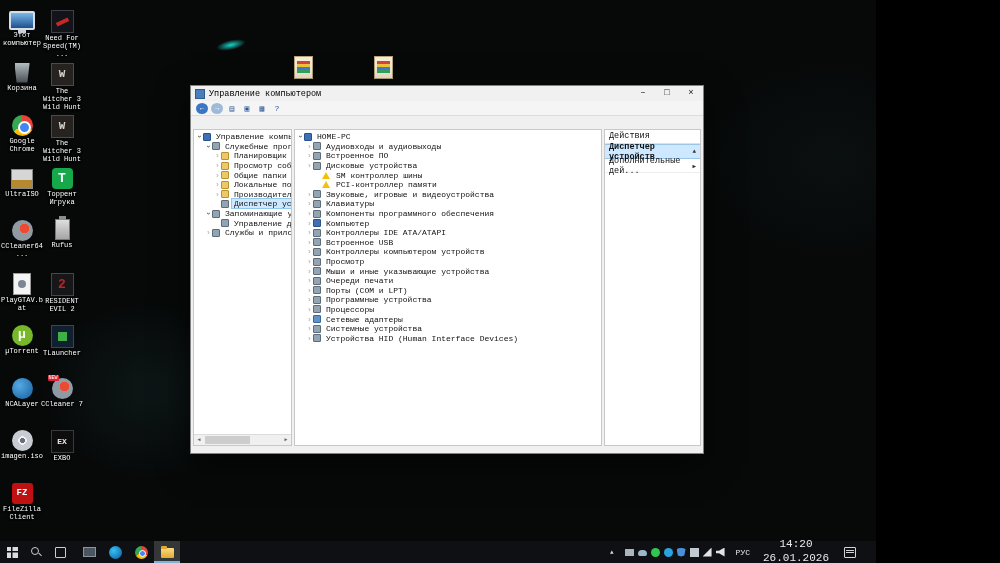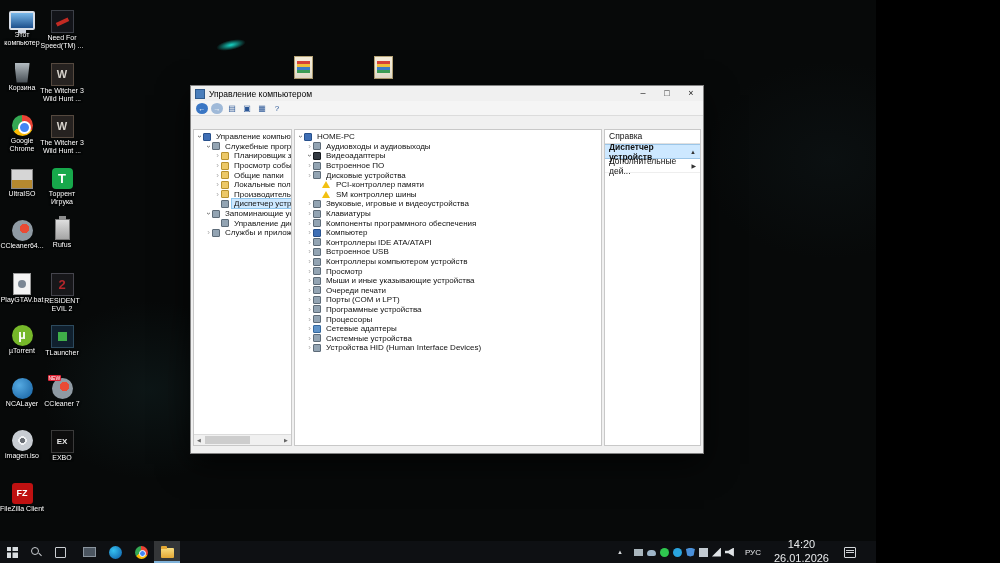--- a/index.html
+++ b/index.html
@@ -1,17 +1,17 @@
 <!DOCTYPE html>
 <html><head>
 <meta charset="utf-8">
 <style>
   html,body{margin:0;padding:0;background:#000;}
   #stage{position:relative;width:876px;height:563px;overflow:hidden;
-         background:#070909;font-family:Liberation Sans, sans-serif;}
+         background:#070909;font-family:Liberation Mono, monospace;}
   
   .streak{position:absolute;pointer-events:none;}
   .s1{left:216px;top:40px;width:30px;height:10px;transform:rotate(-12deg);
       background:radial-gradient(ellipse at center,rgba(24,226,210,.95),rgba(24,226,210,0) 70%);}
   .s2{left:40px;top:300px;width:220px;height:180px;
       background:radial-gradient(ellipse at center,rgba(30,60,62,.25),rgba(0,0,0,0) 70%);}
   .s3{left:700px;top:60px;width:260px;height:200px;
       background:radial-gradient(ellipse at center,rgba(25,40,45,.22),rgba(0,0,0,0) 70%);}
 
   
@@ -341,44 +341,39 @@
               <span class="chev exp">›</span>
               <span class="ti ti-computer"></span>
               <span class="tlabel">HOME-PC</span>
             </div>
             <div class="trow" style="padding-left: 11px;">
               <span class="chev">›</span>
               <span class="ti ti-audio"></span>
               <span class="tlabel">Аудиовходы и аудиовыходы</span>
             </div>
             <div class="trow" style="padding-left: 11px;">
-              <span class="chev exp">›</span>
-              <span class="ti ti-video"></span>
-              <span class="tlabel">Видеоадаптеры</span>
-            </div>
-            <div class="trow" style="padding-left: 11px;">
               <span class="chev">›</span>
               <span class="ti ti-firmware"></span>
               <span class="tlabel">Встроенное ПО</span>
             </div>
             <div class="trow" style="padding-left: 11px;">
               <span class="chev">›</span>
               <span class="ti ti-disk"></span>
               <span class="tlabel">Дисковые устройства</span>
+            </div>
+            <div class="trow" style="padding-left: 20px;">
+              <span class="chev"></span>
+              <span class="ti ti-warning"></span>
+              <span class="tlabel">SM контроллер шины</span>
             </div>
             <div class="trow" style="padding-left: 20px;">
               <span class="chev"></span>
               <span class="ti ti-warning"></span>
               <span class="tlabel">PCI-контроллер памяти</span>
             </div>
-            <div class="trow" style="padding-left: 20px;">
-              <span class="chev"></span>
-              <span class="ti ti-warning"></span>
-              <span class="tlabel">SM контроллер шины</span>
-            </div>
             <div class="trow" style="padding-left: 11px;">
               <span class="chev">›</span>
               <span class="ti ti-sound"></span>
               <span class="tlabel">Звуковые, игровые и видеоустройства</span>
             </div>
             <div class="trow" style="padding-left: 11px;">
               <span class="chev">›</span>
               <span class="ti ti-keyboard"></span>
               <span class="tlabel">Клавиатуры</span>
             </div>
@@ -448,21 +443,21 @@
               <span class="tlabel">Системные устройства</span>
             </div>
             <div class="trow" style="padding-left: 11px;">
               <span class="chev">›</span>
               <span class="ti ti-hid"></span>
               <span class="tlabel">Устройства HID (Human Interface Devices)</span>
             </div>
           </div>
       </div>
       <div class="pane pane-right">
-        <div class="actions-title">Справка</div>
+        <div class="actions-title">Действия</div>
         <div class="action-primary">
           <span>Диспетчер устройств</span>
           <span class="action-arrow">▲</span>
         </div>
         <div class="action-more">
           <span>Дополнительные дей...</span>
           <span class="action-arrow">▶</span>
         </div>
       </div>
     </div>

